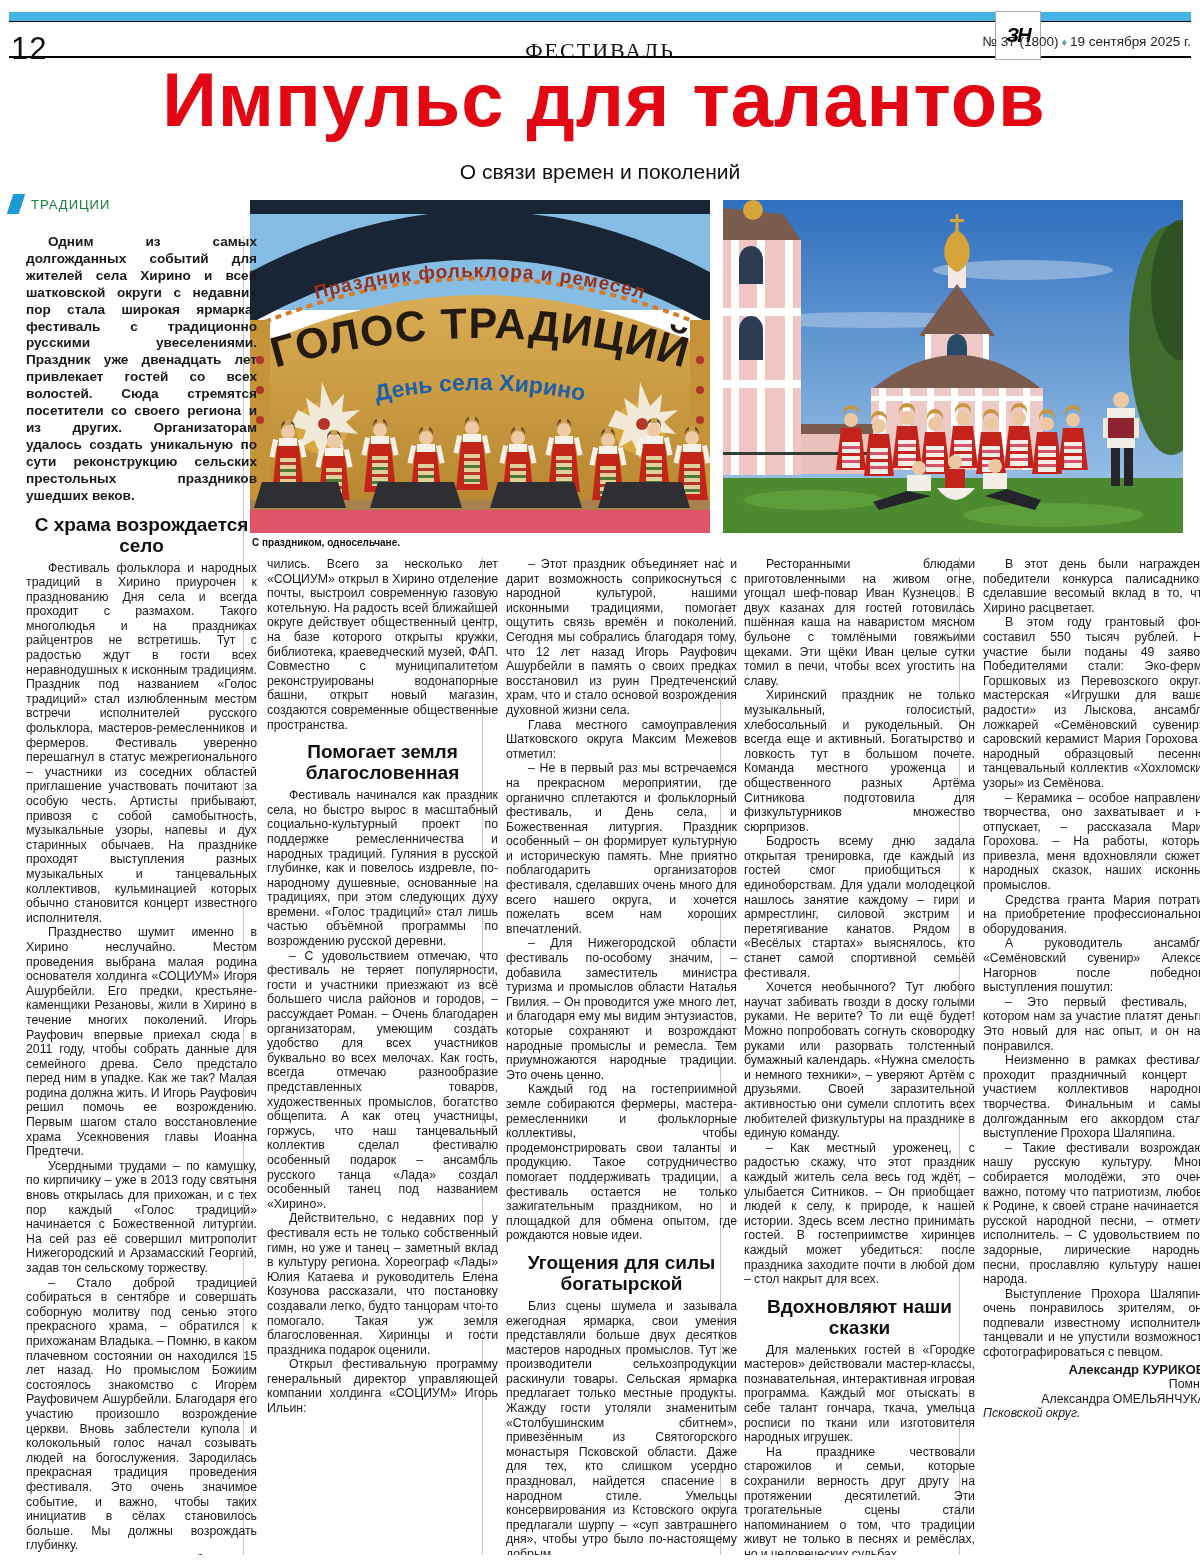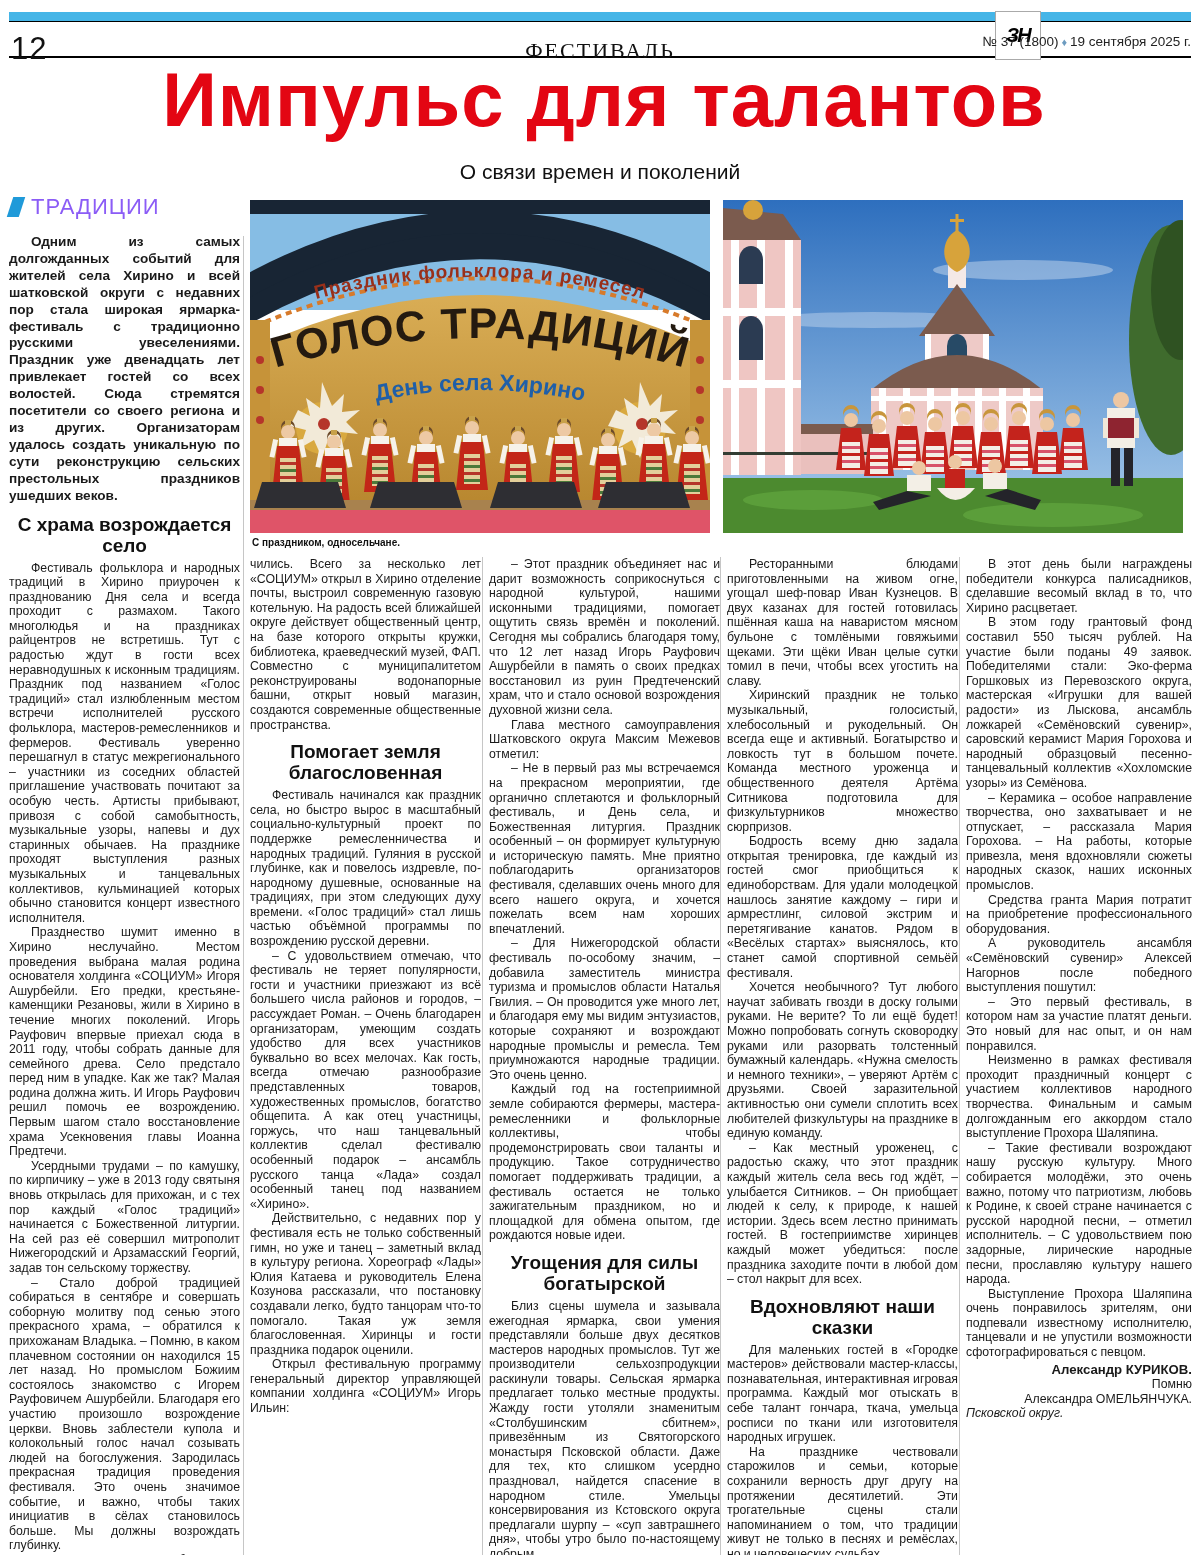--- a/index.html
+++ b/index.html
@@ -17,31 +17,31 @@
   .issue-line{position:absolute;right:0;top:22px;font-size:13.5px;color:#222;white-space:nowrap;}
   .issue-line .diamond{color:#6d9cc0;font-size:11px;padding:0 3px;}
 
   
   .headline{position:absolute;left:8px;right:0;top:62px;text-align:center;font-size:76px;line-height:1;font-weight:700;color:#e30613;letter-spacing:1px;}
   .deck{position:absolute;left:0;right:0;top:160px;text-align:center;font-size:21px;color:#111;}
 
   
   .rubric{position:absolute;left:10px;top:194px;display:flex;align-items:center;gap:9px;}
   .rubric-mark{width:12px;height:20px;background:#1f9ad9;transform:skewX(-18deg);}
-  .rubric-label{font-size:22px;letter-spacing:1px;color:#8b5cf6;}
+  .rubric-label{font-size:13px;letter-spacing:1px;color:#15803d;}
 
   
   .photo{position:absolute;top:200px;width:460px;height:333px;overflow:hidden;}
   .photo-left{left:250px;}
   .photo-right{left:723px;}
   .photo svg{display:block;width:100%;height:100%;}
   .caption{position:absolute;left:252px;top:537px;font-size:10px;font-weight:700;color:#111;}
 
   
-  .col{position:absolute;width:231px;overflow:hidden;}
+  .col{position:absolute;width:231px;overflow:hidden;margin-left:17px;}
   .col1{left:9px;top:234px;height:1321px;}
   .col2{left:250px;top:557px;height:998px;}
   .col3{left:489px;top:557px;height:998px;}
   .col4{left:727px;top:557px;height:998px;}
   .col5{left:966px;top:557px;height:998px;width:226px;}
   .vrule{position:absolute;width:1px;background:#c6c6c6;}
   .rule1{left:243px;top:236px;bottom:10px;}
   .rule2{left:482px;top:557px;bottom:10px;}
   .rule3{left:720px;top:557px;bottom:10px;}
   .rule4{left:959px;top:557px;bottom:10px;}
@@ -298,21 +298,21 @@
         <p class="body">– Этот праздник объединяет нас и дарит возможность соприкоснуться с народной культурой, нашими исконными традициями, помогает ощутить связь времён и поколений. Сегодня мы собрались благодаря тому, что 12 лет назад Игорь Рауфович Ашурбейли в память о своих предках восстановил из руин Предтеченский храм, что и стало основой возрождения духовной жизни села.</p>
         <p class="body">Глава местного самоуправления Шатковского округа Максим Межевов отметил:</p>
         <p class="body">– Не в первый раз мы встречаемся на прекрасном мероприятии, где органично сплетаются и фольклорный фестиваль, и День села, и Божественная литургия. Праздник особенный – он формирует культурную и историческую память. Мне приятно поблагодарить организаторов фестиваля, сделавших очень много для всего нашего округа, и хочется пожелать всем нам хороших впечатлений.</p>
         <p class="body">– Для Нижегородской области фестиваль по-особому значим, – добавила заместитель министра туризма и промыслов области Наталья Гвилия. – Он проводится уже много лет, и благодаря ему мы видим энтузиастов, которые сохраняют и возрождают народные промыслы и ремесла. Тем приумножаются народные традиции. Это очень ценно.</p>
         <p class="body">Каждый год на гостеприимной земле собираются фермеры, мастера-ремесленники и фольклорные коллективы, чтобы продемонстрировать свои таланты и продукцию. Такое сотрудничество помогает поддерживать традиции, а фестиваль остается не только зажигательным праздником, но и площадкой для обмена опытом, где рождаются новые идеи.</p>
         <h3 class="subhead">Угощения для силы богатырской</h3>
         <p class="body">Близ сцены шумела и зазывала ежегодная ярмарка, свои умения представляли больше двух десятков мастеров народных промыслов. Тут же производители сельхозпродукции раскинули товары. Сельская ярмарка предлагает только местные продукты. Жажду гости утоляли знаменитым «Столбушинским сбитнем», привезённым из Святогорского монастыря Псковской области. Даже для тех, кто слишком усердно праздновал, найдется спасение в народном стиле. Умельцы консервирования из Кстовского округа предлагали шурпу – «суп завтрашнего дня», чтобы утро было по-настоящему добрым.</p>
       </div>
       <div class="col col4">
         <p class="body">Ресторанными блюдами приготовленными на живом огне, угощал шеф-повар Иван Кузнецов. В двух казанах для гостей готовилась пшённая каша на наваристом мясном бульоне с томлёными говяжьими щеками. Эти щёки Иван целые сутки томил в печи, чтобы всех угостить на славу.</p>
-        <p class="body">Хиринский праздник не только музыкальный, голосистый, хлебосольный и рукодельный. Он всегда еще и активный. Богатырство и ловкость тут в большом почете. Команда местного уроженца и общественного деятеля Артёма Ситникова подготовила для физкультурников множество сюрпризов.</p>
+        <p class="body">Хиринский праздник не только музыкальный, голосистый, хлебосольный и рукодельный. Он всегда еще и активный. Богатырство и ловкость тут в большом почете. Команда местного уроженца и общественного разных Артёма Ситникова подготовила для физкультурников множество сюрпризов.</p>
         <p class="body">Бодрость всему дню задала открытая тренировка, где каждый из гостей смог приобщиться к единоборствам. Для удали молодецкой нашлось занятие каждому – гири и армрестлинг, силовой экстрим и перетягивание канатов. Рядом в «Весёлых стартах» выяснялось, кто станет самой спортивной семьёй фестиваля.</p>
         <p class="body">Хочется необычного? Тут любого научат забивать гвозди в доску голыми руками. Не верите? То ли ещё будет! Можно попробовать согнуть сковородку руками или разорвать толстенный бумажный календарь. «Нужна смелость и немного техники», – уверяют Артём с друзьями. Своей заразительной активностью они сумели сплотить всех любителей физкультуры на празднике в единую команду.</p>
         <p class="body">– Как местный уроженец, с радостью скажу, что этот праздник каждый житель села весь год ждёт, – улыбается Ситников. – Он приобщает людей к селу, к природе, к нашей истории. Здесь всем лестно принимать гостей. В гостеприимстве хиринцев каждый может убедиться: после праздника заходите почти в любой дом – стол накрыт для всех.</p>
         <h3 class="subhead">Вдохновляют наши сказки</h3>
         <p class="body">Для маленьких гостей в «Городке мастеров» действовали мастер-классы, познавательная, интерактивная игровая программа. Каждый мог отыскать в себе талант гончара, ткача, умельца росписи по ткани или изготовителя народных игрушек.</p>
         <p class="body">На празднике чествовали старожилов и семьи, которые сохранили верность друг другу на протяжении десятилетий. Эти трогательные сцены стали напоминанием о том, что традиции живут не только в песнях и ремёслах, но и человеческих судьбах.</p>
       </div>
       <div class="col col5">
         <p class="body">В этот день были награждены победители конкурса палисадников, сделавшие весомый вклад в то, что Хирино расцветает.</p>
         <p class="body">В этом году грантовый фонд составил 550 тысяч рублей. На участие были поданы 49 заявок. Победителями стали: Эко-ферма Горшковых из Перевозского округа, мастерская «Игрушки для вашей радости» из Лыскова, ансамбль ложкарей «Семёновский сувенир», саровский керамист Мария Горохова и народный образцовый песенно-танцевальный коллектив «Хохломские узоры» из Семёнова.</p>

